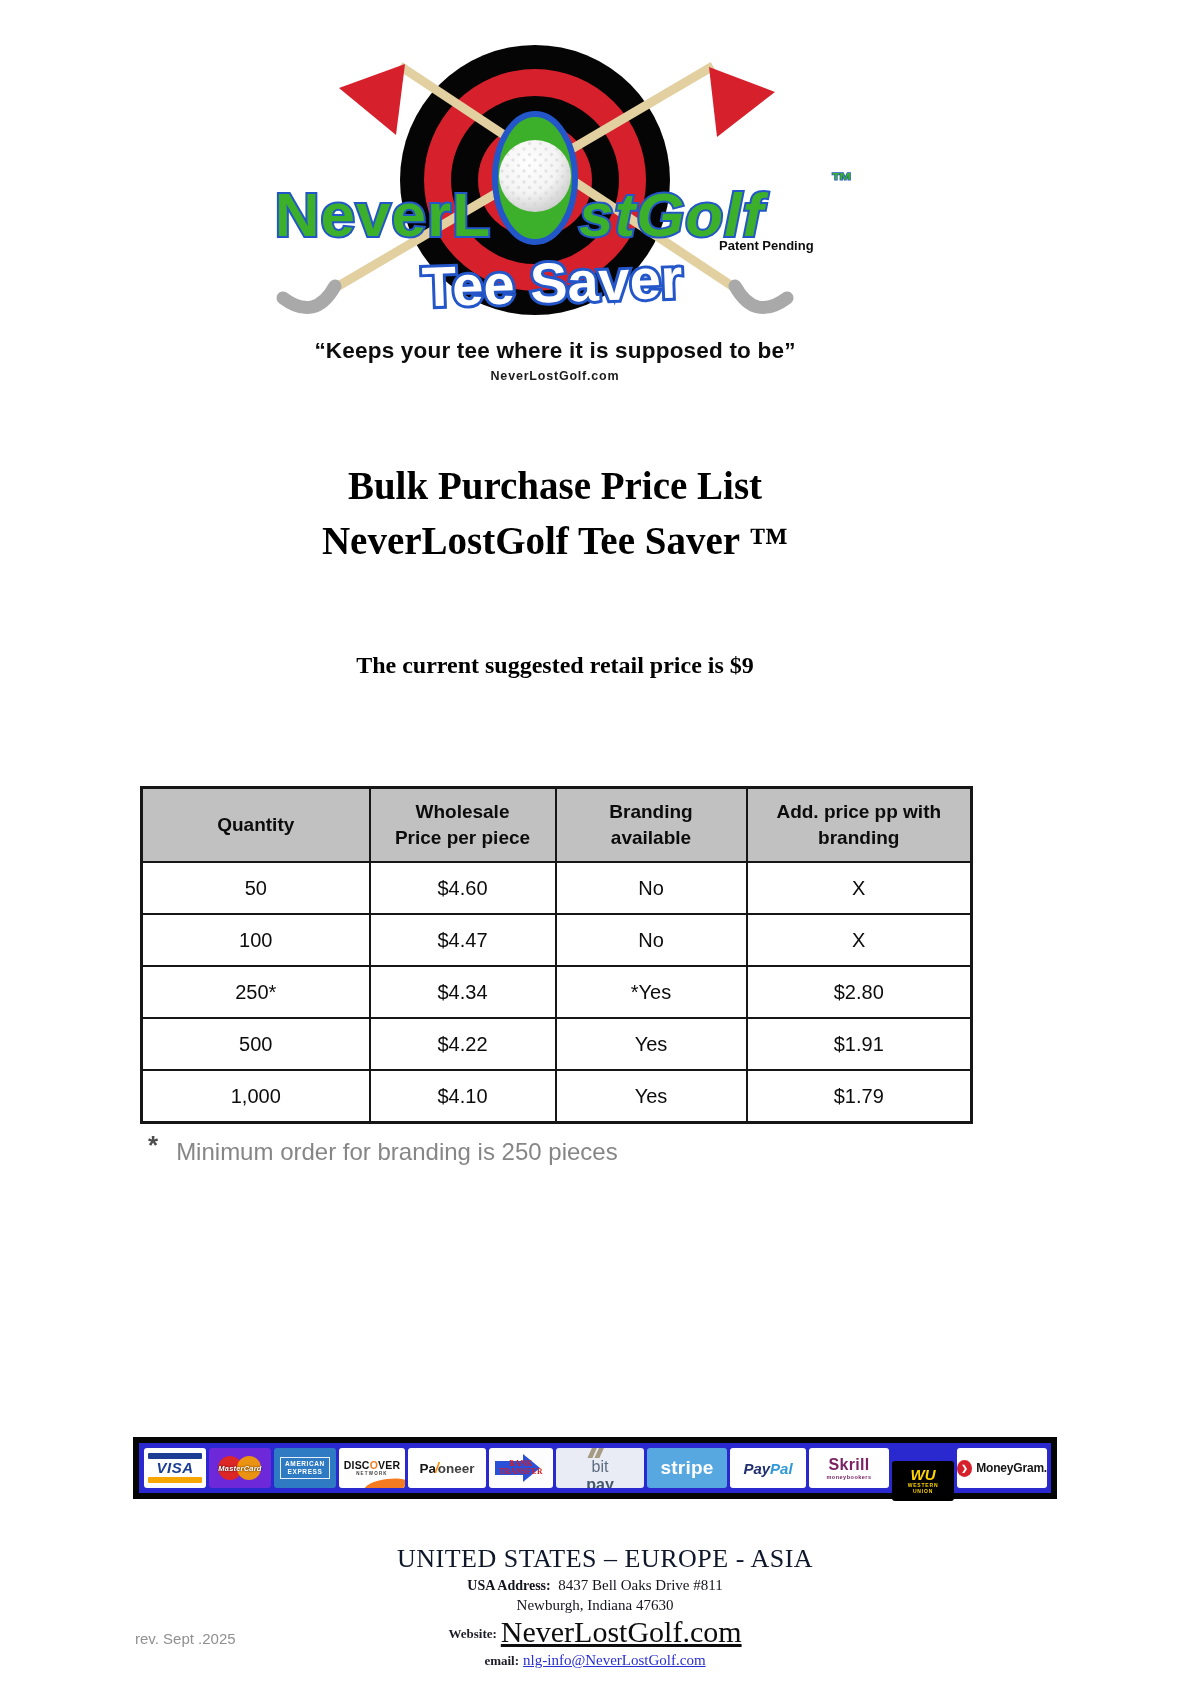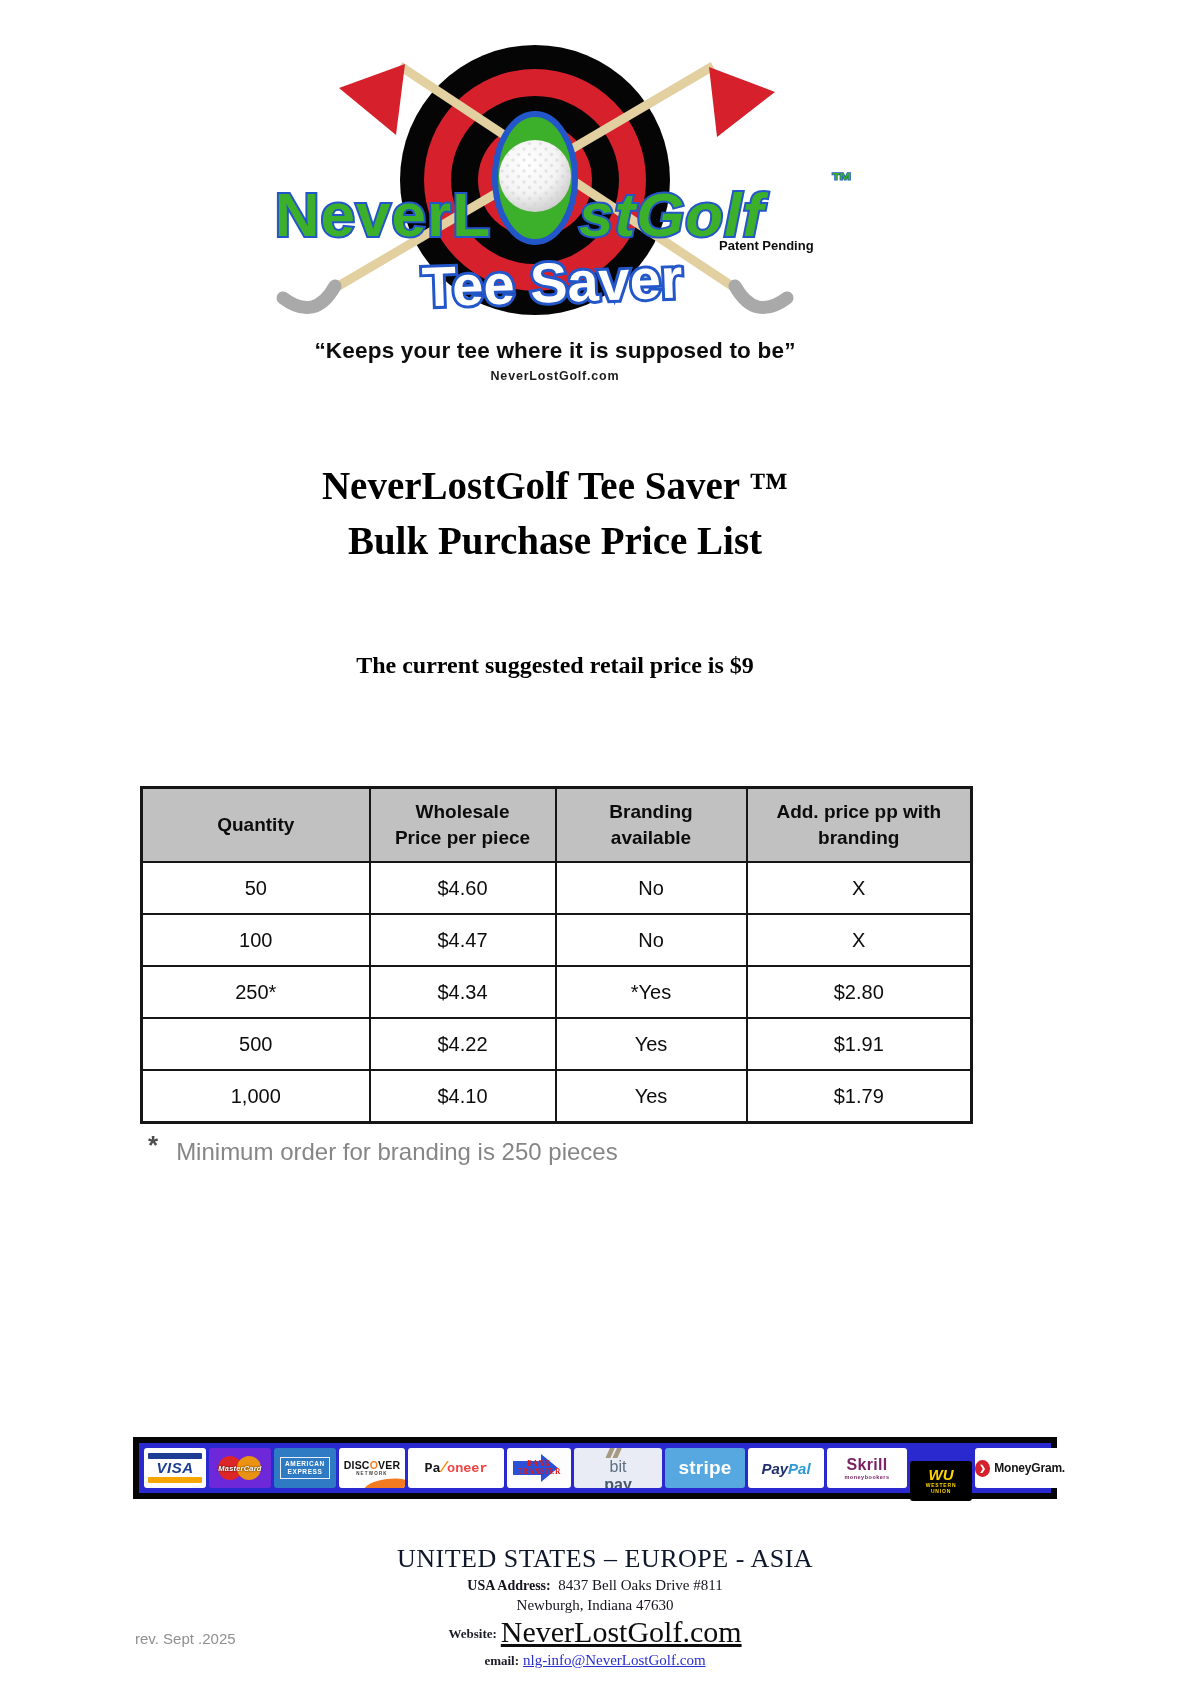--- a/index.html
+++ b/index.html
@@ -55,24 +55,24 @@
   .b-amex .frame{border:1px solid #e8eef8;padding:2px 4px;text-align:center;}
   .b-amex .l{font-size:6.5px;font-weight:800;color:#fff;letter-spacing:.6px;line-height:1.3;}
   
   .b-disc{width:66px;background:#fff;}
   .b-disc .d-main{font-size:10.5px;font-weight:800;color:#101010;letter-spacing:.2px;line-height:1;position:relative;z-index:2;}
   .b-disc .d-o{color:#f47b20;}
   .b-disc .d-sub{font-size:4.5px;font-weight:700;color:#3a3a3a;letter-spacing:1.2px;position:relative;z-index:2;}
   .b-disc .swoosh{position:absolute;bottom:-8px;right:-7px;width:48px;height:17px;background:#f47b20;
                   border-radius:50%;transform:rotate(-7deg);z-index:1;}
   
-  .b-payo{width:96px;background:#fff;flex-direction:row;font-family:Liberation Mono, monospace;}
+  .b-payo{width:78px;background:#fff;flex-direction:row;}
   .b-payo .p-a{font-size:13.5px;font-weight:600;color:#151515;}
   .b-payo .p-s{font-size:14px;font-weight:800;color:#ff8a00;font-style:italic;margin:0 -1px;}
-  .b-payo .p-b{font-size:13.5px;font-weight:600;color:#ef4444;}
+  .b-payo .p-b{font-size:13.5px;font-weight:600;color:#404040;}
   
   .b-bank{width:64px;background:#fdfdfd;}
   .b-bank .bt-rect{position:absolute;left:6px;top:13px;width:28px;height:14px;background:#2b50d8;}
   .b-bank .bt-tri{position:absolute;left:34px;top:6px;width:0;height:0;
                   border-top:14px solid transparent;border-bottom:14px solid transparent;
                   border-left:17px solid #2b50d8;}
   .b-bank .bt-txt{position:relative;z-index:2;text-align:center;line-height:1.05;font-family:Liberation Serif, serif;}
   .b-bank .bt-txt div{font-size:7.5px;font-weight:800;color:#e01818;letter-spacing:.4px;}
   
   .b-bit{width:88px;background:#e9ecf5;flex-direction:column;}
@@ -166,22 +166,22 @@
 
       <text x="318" y="266" text-anchor="middle" font-family="Liberation Sans, sans-serif" font-size="56" font-weight="bold" fill="#ffffff" stroke="#2356c9" stroke-width="6" paint-order="stroke" transform="rotate(-2 318 266)">Tee Saver</text>
 
       <text x="484" y="214" font-family="Liberation Sans, sans-serif" font-size="13" font-weight="bold" fill="#0d0d0d">Patent Pending</text>
     </svg>
     <div class="tagline">“Keeps your tee  where it is supposed to be”</div>
     <div class="logo-site">NeverLostGolf.com</div>
   </div>
 
   <div class="title">
+    <div>Bulk Purchase Price List</div>
     <div>NeverLostGolf Tee Saver ™</div>
-    <div>Bulk Purchase Price List</div>
   </div>
 
   <div class="subtitle">The current suggested retail price is $9</div>
 
   <table class="price">
     <colgroup>
         <col style="width:228px">
         <col style="width:186px">
         <col style="width:191px">
         <col style="width:225px">

